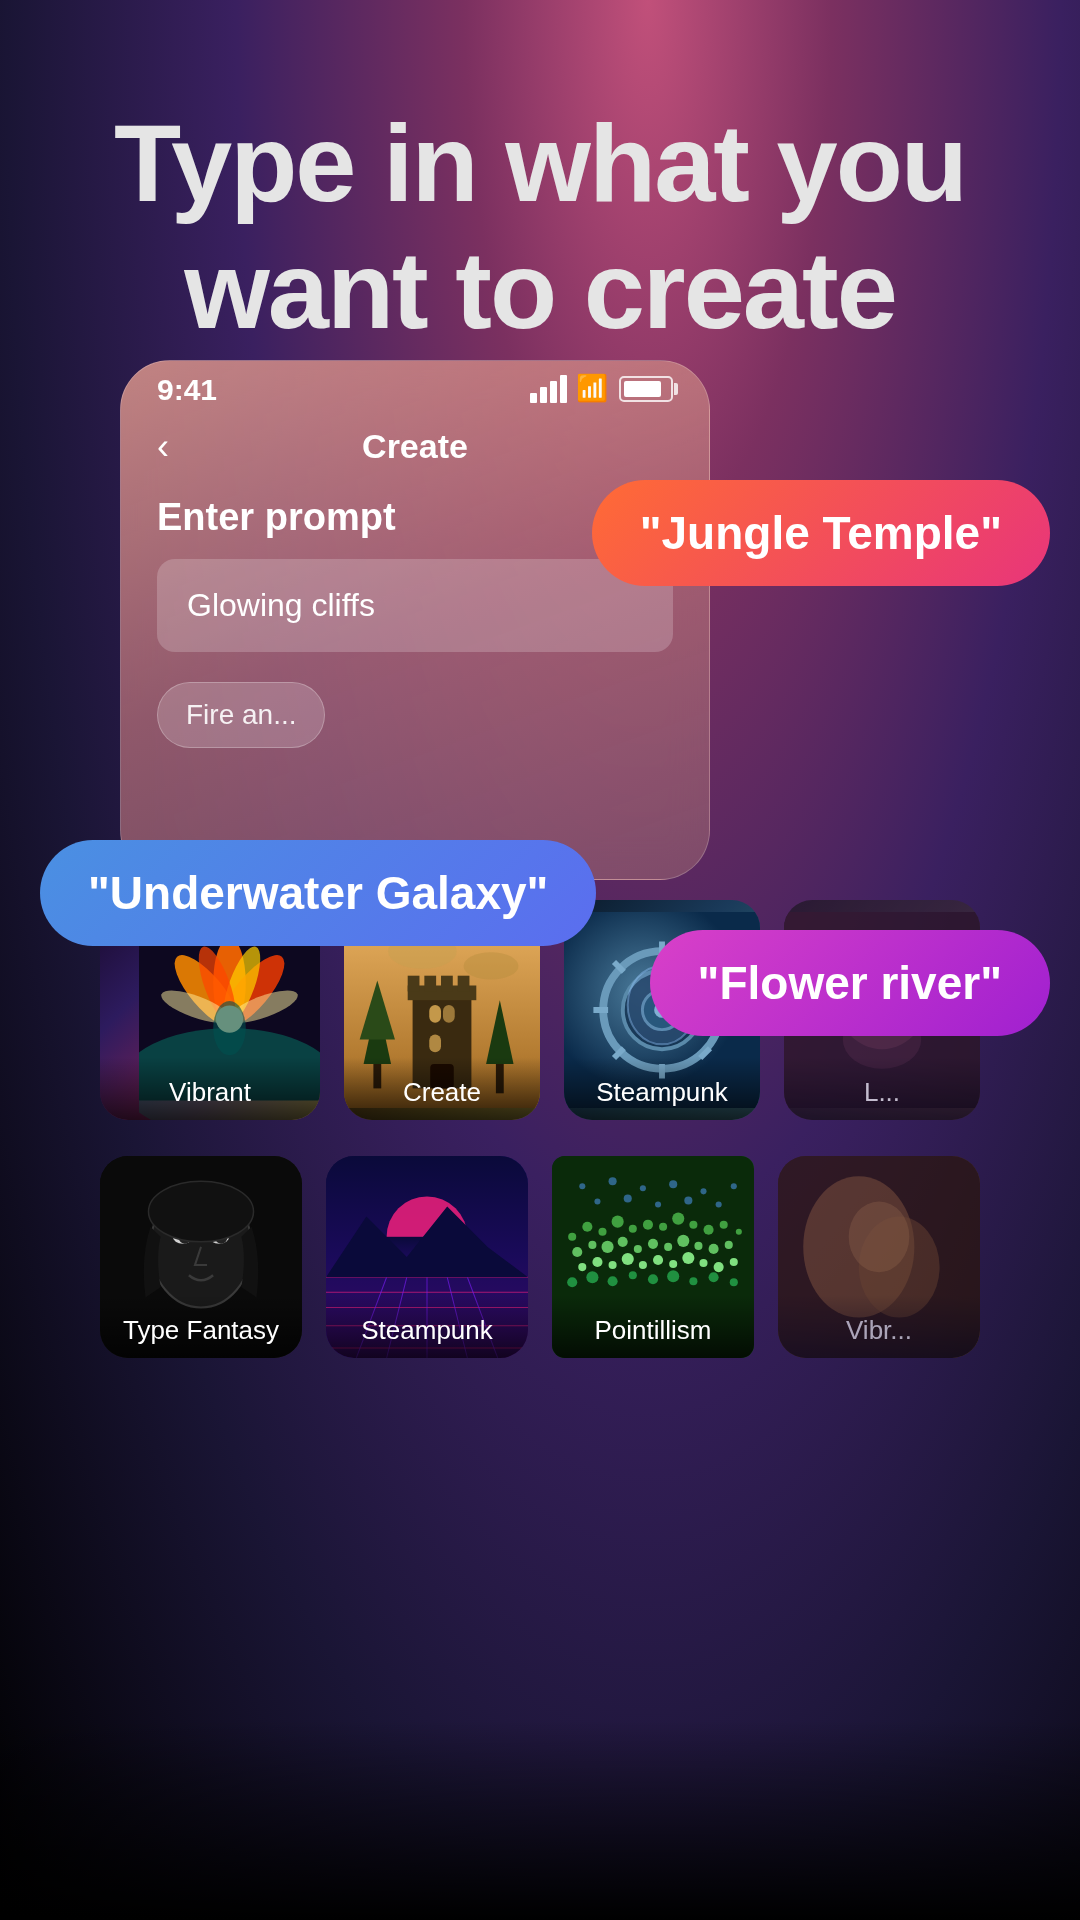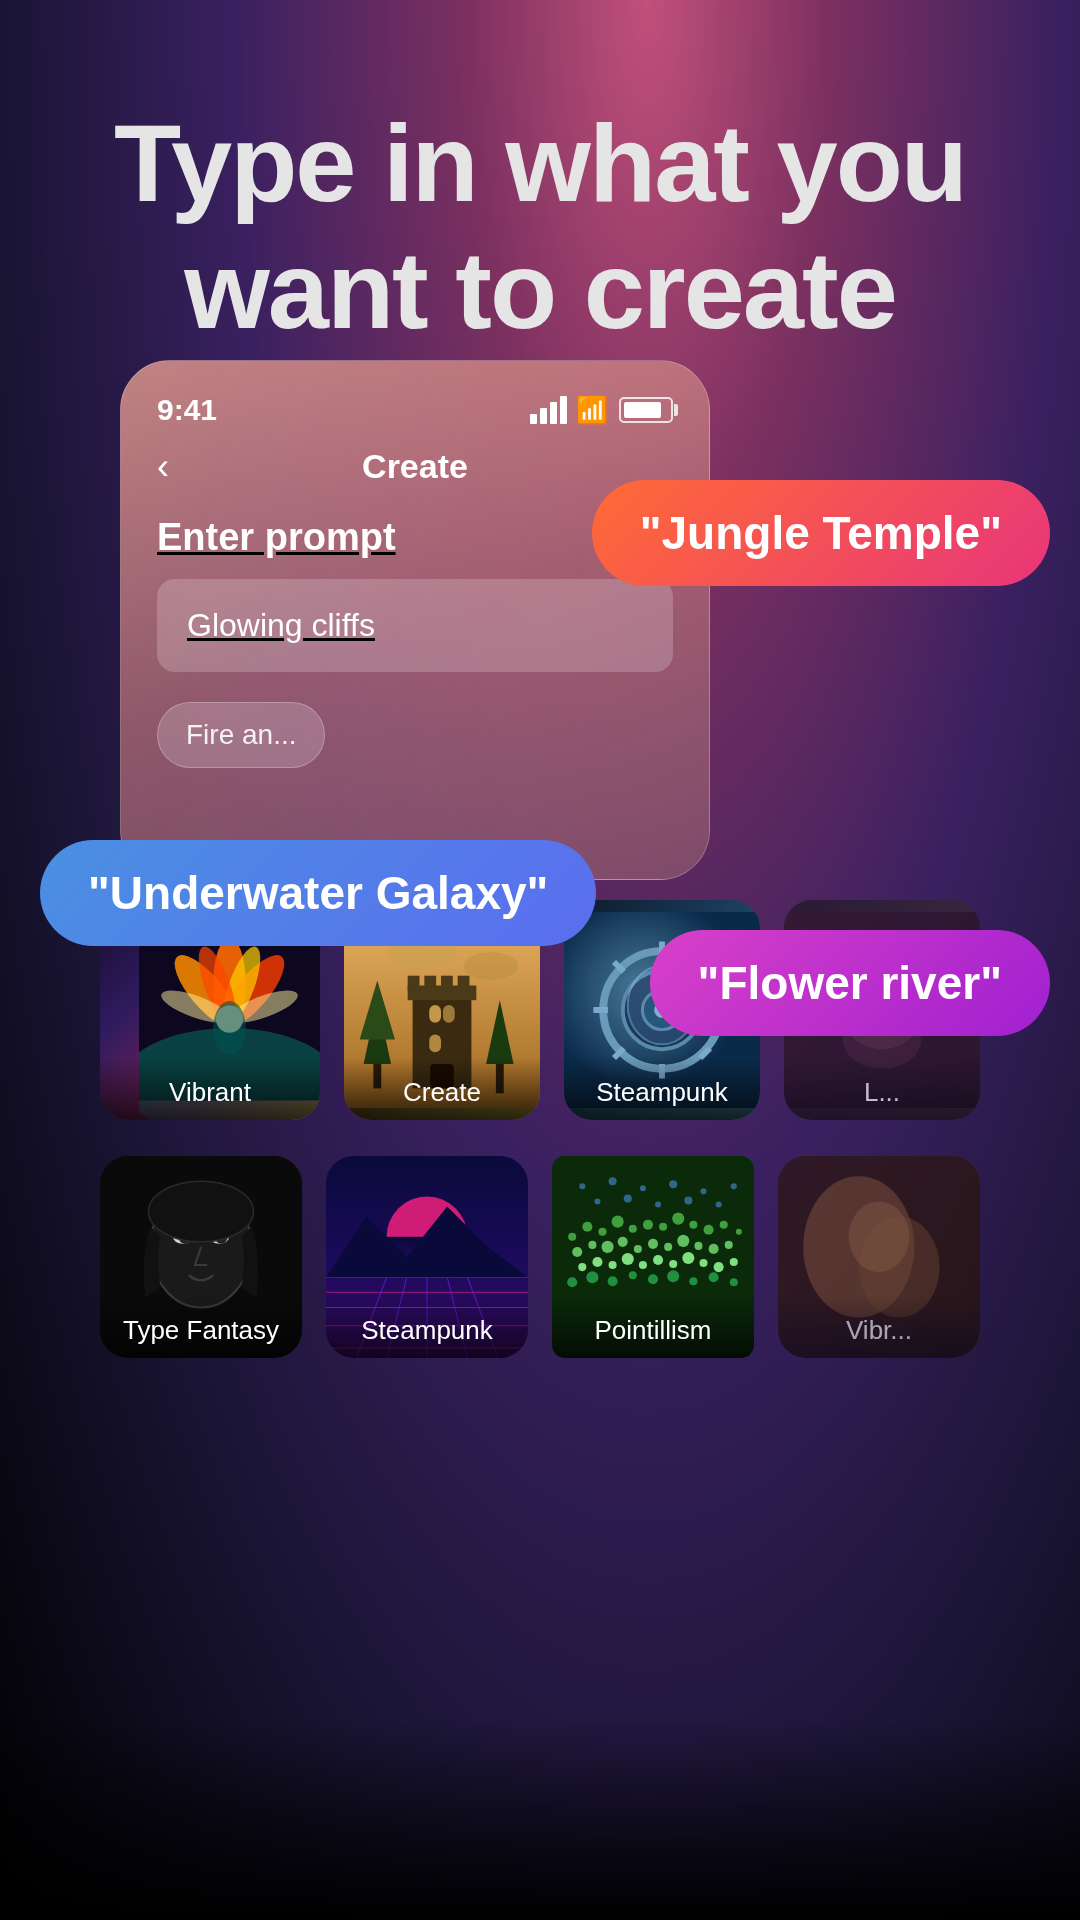--- a/index.html
+++ b/index.html
@@ -52,22 +52,22 @@
       border-radius: 50px;
       z-index: 3;
       overflow: hidden;
       border: 1px solid rgba(255,255,255,0.2);
     }
 
     
     .status-bar {
       display: flex;
       justify-content: space-between;
-      align-items: center;
-      padding: 32px 36px 10px;
+      align-items: flex-start;
+      padding: 12px 36px 10px;
     }
 
     .status-time {
       font-size: 30px;
       font-weight: 600;
       color: #fff;
     }
 
     .status-icons {
       display: flex;
@@ -141,21 +141,20 @@
 
     .nav-title {
       font-size: 34px;
       font-weight: 600;
       color: #fff;
     }
 
     
     .prompt-section {
       padding: 20px 36px 8px;
-      text-decoration: underline;
     }
 
     .prompt-label {
       font-size: 38px;
       font-weight: 700;
       color: #fff;
       margin-bottom: 20px;
     }
 
     .prompt-input {

